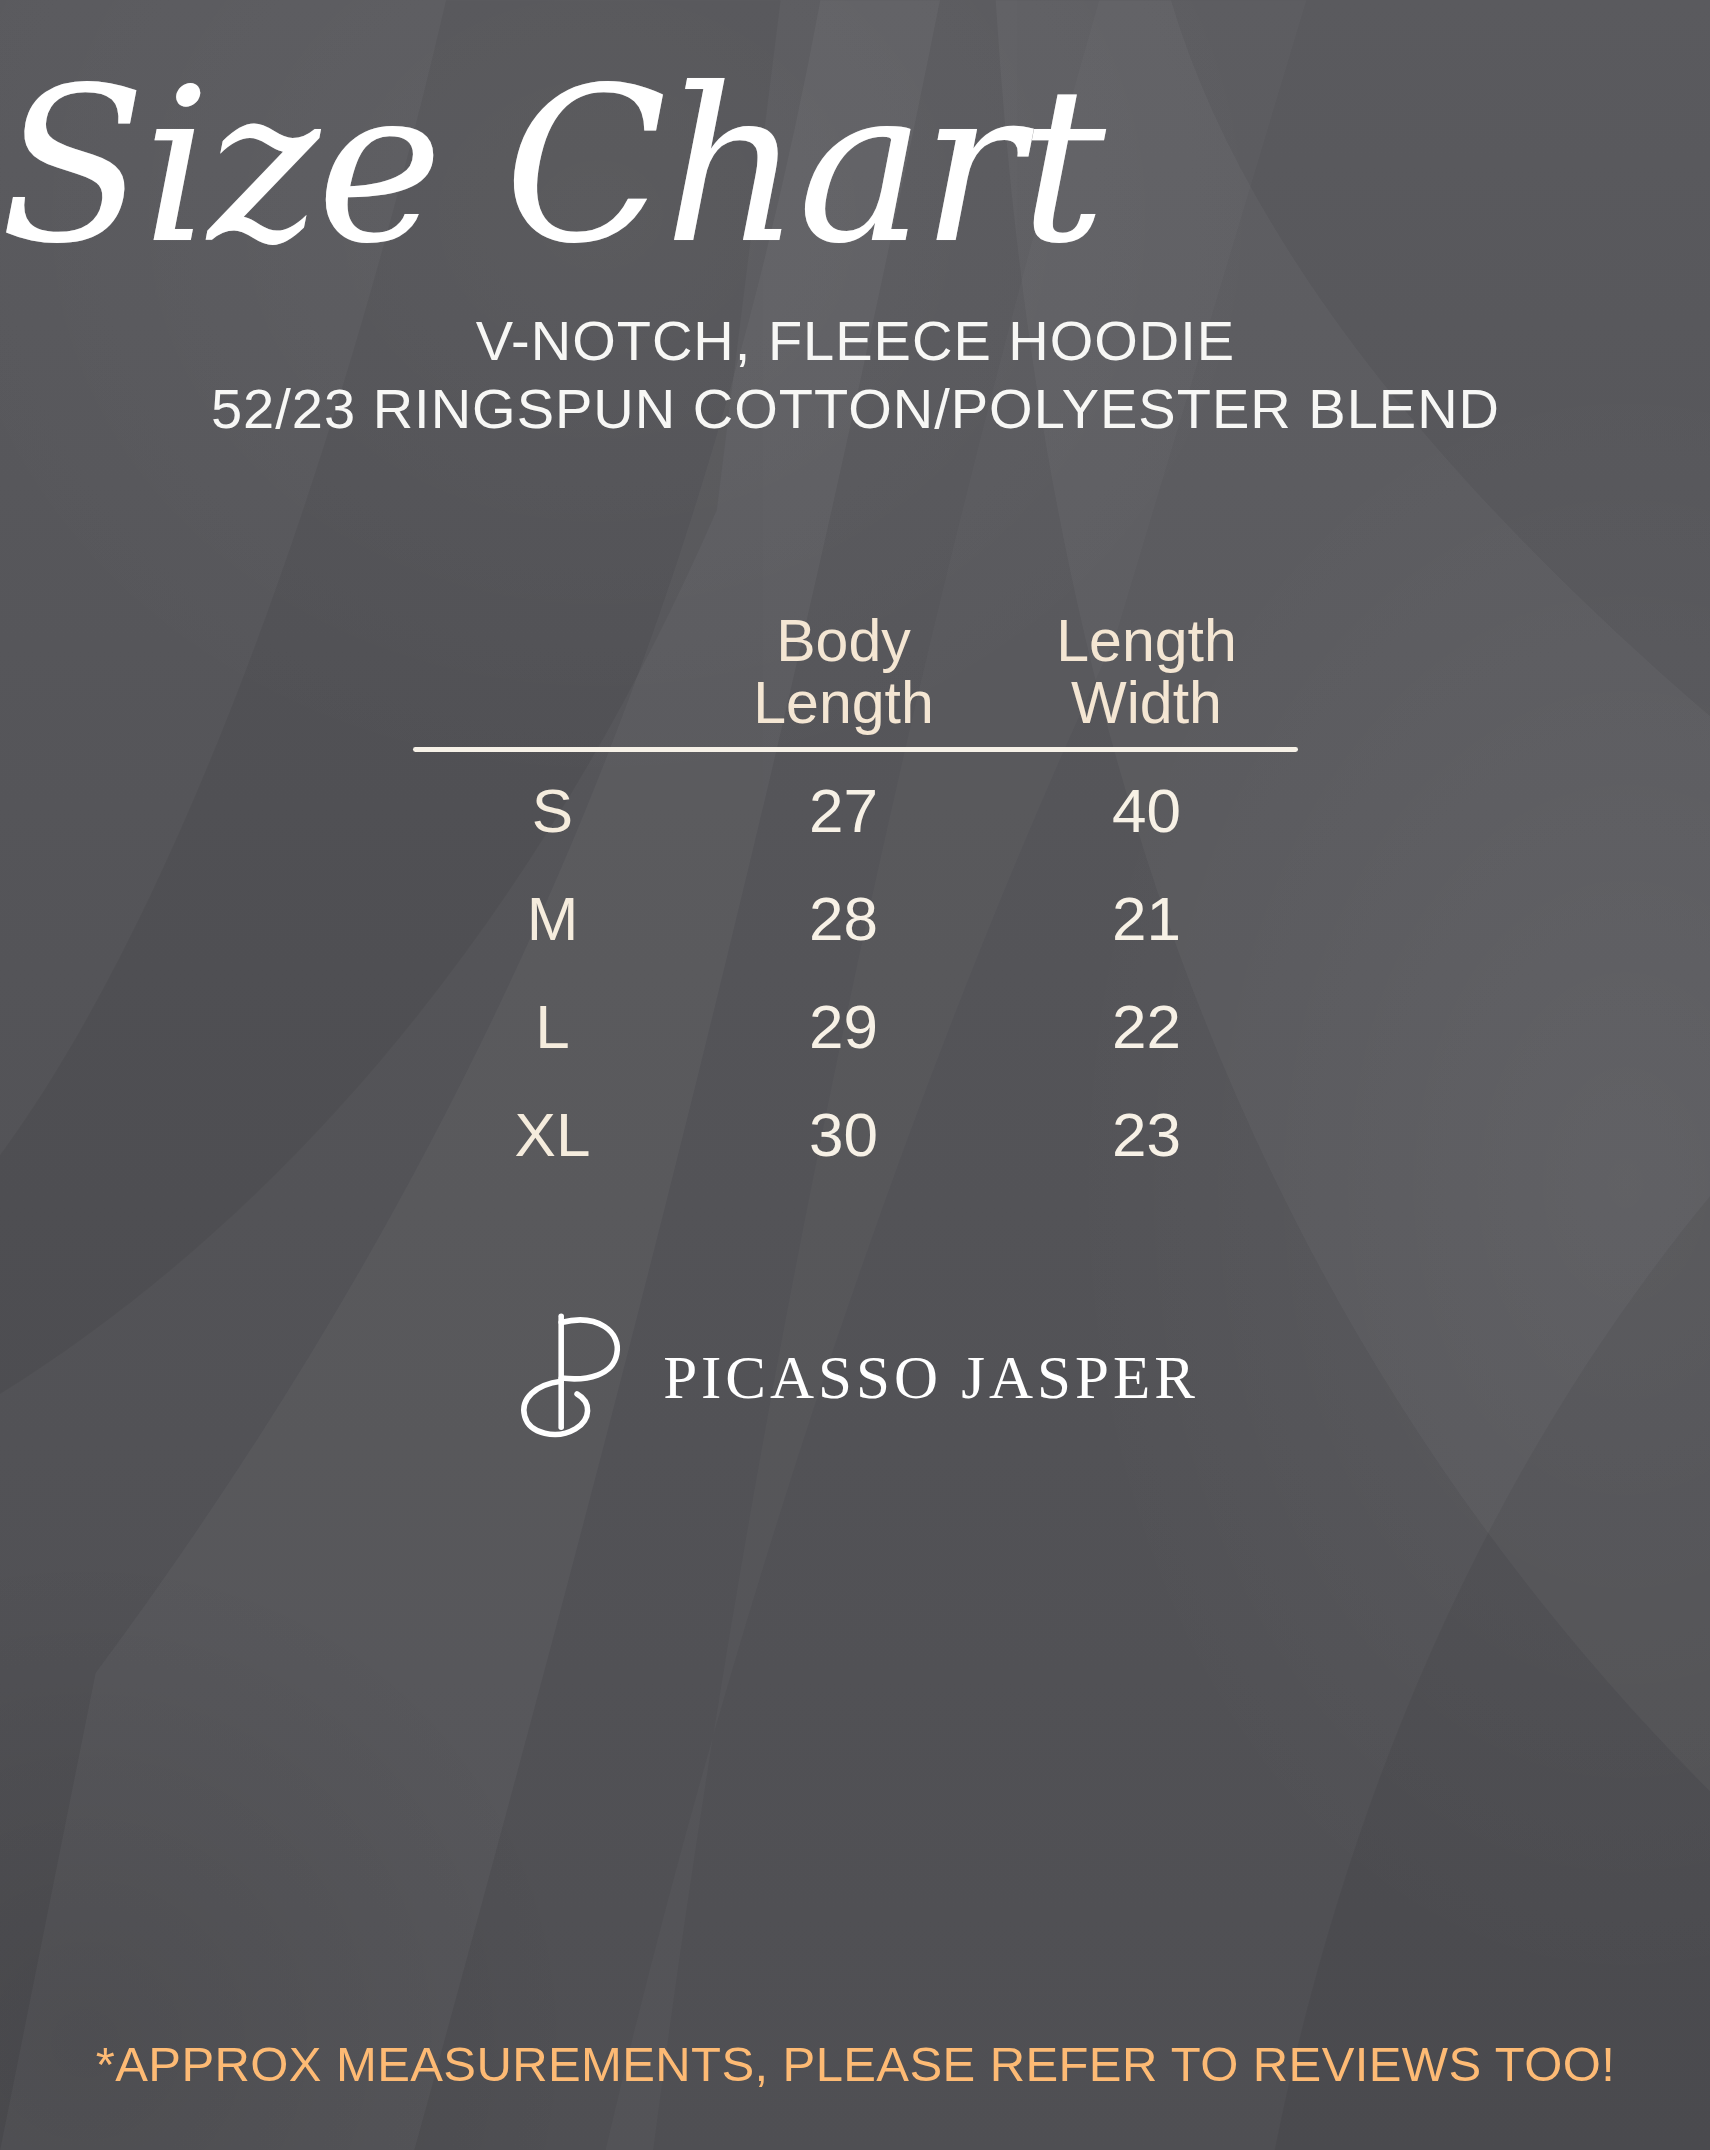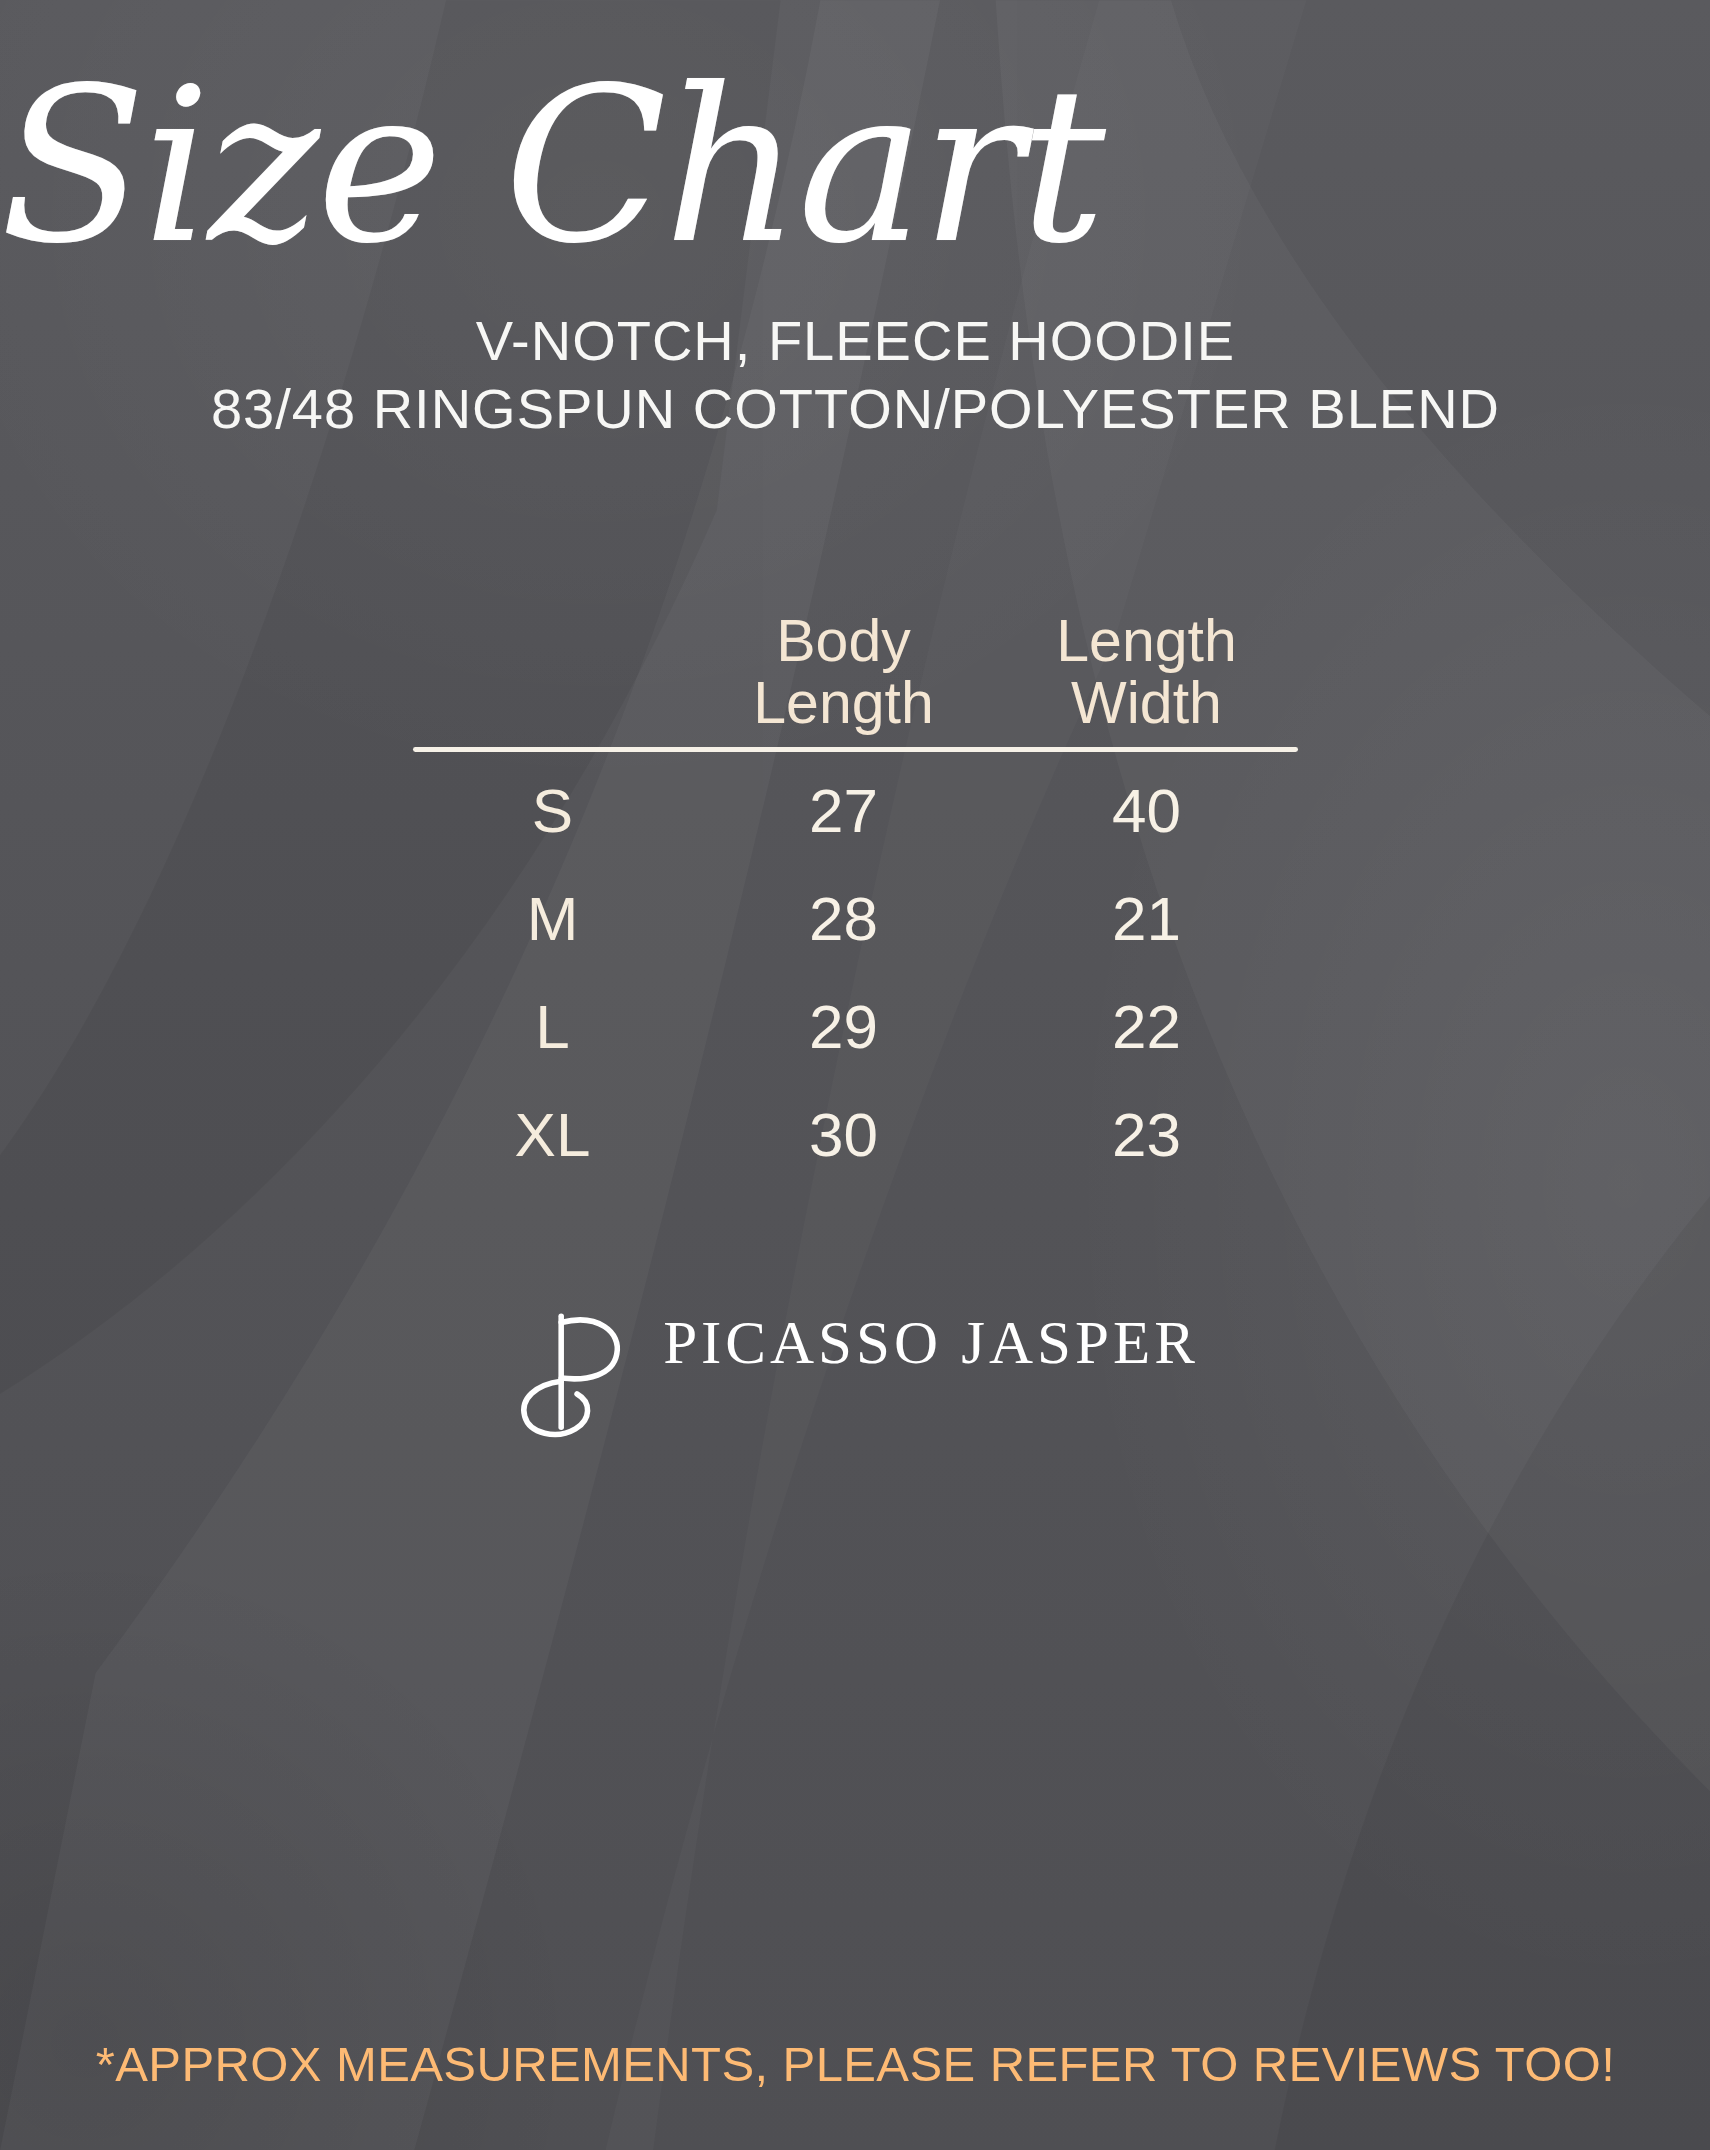--- a/index.html
+++ b/index.html
@@ -103,20 +103,21 @@
     font-size: 62px;
     color: #f7f1e6;
     line-height: 1;
   }
   table.size-table td.size-label { color: #f5ecdd; }
 
   
   .logo-row {
     margin-top: 119px;
     display: flex;
+    align-items: center;
     justify-content: center;
     gap: 32px;
   }
   .logo-mark { display: block; }
   .brand-name {
     font-size: 61px;
     letter-spacing: 4px;
     color: #ffffff;
     font-weight: 400;
     font-family: "Liberation Serif", serif;
@@ -154,21 +155,21 @@
     </g>
   </svg>
 </div>
 
 <div class="content">
 
   <div class="title">Size Chart</div>
 
   <div class="subtitle">
     <div>V-NOTCH, FLEECE HOODIE</div>
-    <div>83/48 RINGSPUN COTTON/POLYESTER BLEND</div>
+    <div>52/23 RINGSPUN COTTON/POLYESTER BLEND</div>
   </div>
 
   <div class="table-wrap">
     <table class="size-table">
       <thead>
         <tr>
           <th class="sizecol"></th>
           <th class="datacol">
             <div>Body</div>
             <div>Length</div>

